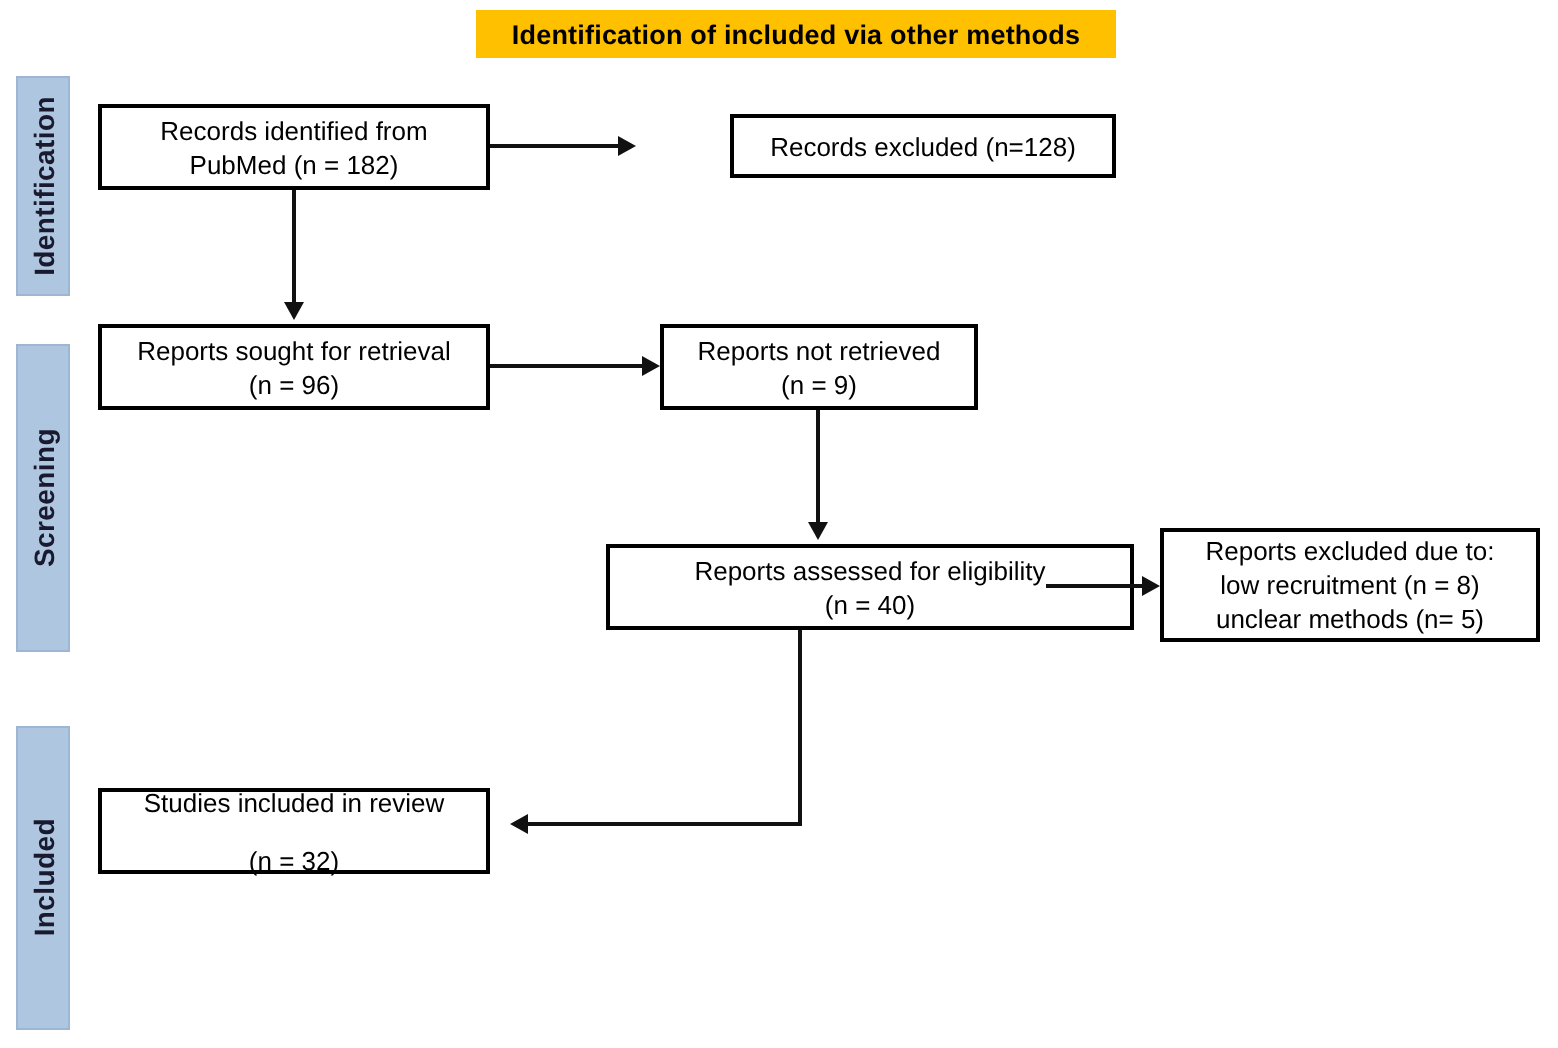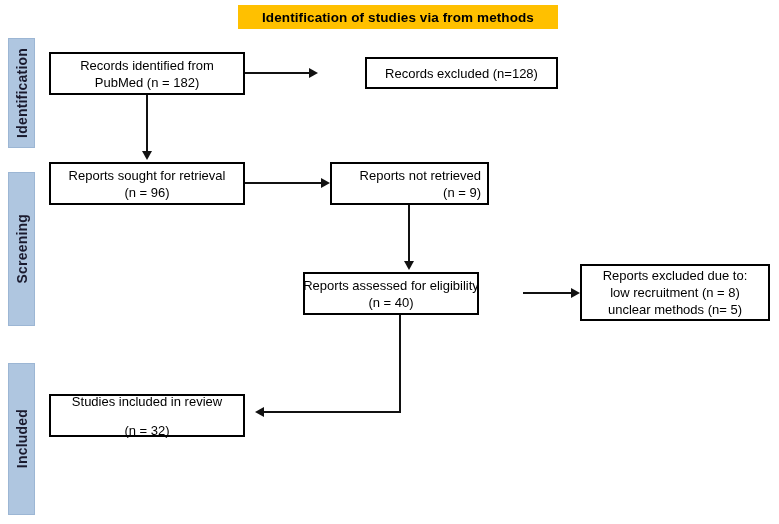--- a/index.html
+++ b/index.html
@@ -78,22 +78,22 @@
     line-height: 17px;
     color: #000000;
     padding: 2px 6px;
   }
   .box .line { display: block; white-space: nowrap; }
   .box.left-align { align-items: center; text-align: left; }
 
   .box-records-identified { left: 49px;  top: 52px;  width: 196px; height: 43px; }
   .box-records-excluded   { left: 318px; top: 57px;  width: 193px; height: 32px; margin-left: 47px; }
   .box-reports-sought     { left: 49px;  top: 162px; width: 196px; height: 43px; }
-  .box-reports-not-retr   { left: 330px; top: 162px; width: 159px; height: 43px; align-items: flex-end; }
-  .box-reports-assessed   { left: 303px; top: 272px; width: 176px; height: 43px; }
+  .box-reports-not-retr   { left: 330px; top: 162px; width: 159px; height: 43px; }
+  .box-reports-assessed   { left: 303px; top: 272px; width: 264px; height: 43px; }
   .box-reports-excluded   { left: 580px; top: 264px; width: 190px; height: 57px; }
   .box-studies-included   { left: 49px;  top: 394px; width: 196px; height: 43px; gap: 12px; }
 
   
   .conn {
     position: absolute;
     background: #111111;
   }
   .h-line { height: 2px; }
   .v-line { width: 2px; }
@@ -118,21 +118,21 @@
     border-right: 5px solid transparent;
     border-top: 9px solid #111111;
   }
 </style>
 </head>
 <body>
 
 <div id="diagram">
 
   <div class="banner">
-    <span>Identification of studies via from methods</span>
+    <span>Identification of included via other methods</span>
   </div>
 
   <div class="stage stage-identification">
     <span>Identification</span>
   </div>
   <div class="stage stage-screening">
     <span>Screening</span>
   </div>
   <div class="stage stage-included">
     <span>Included</span>

